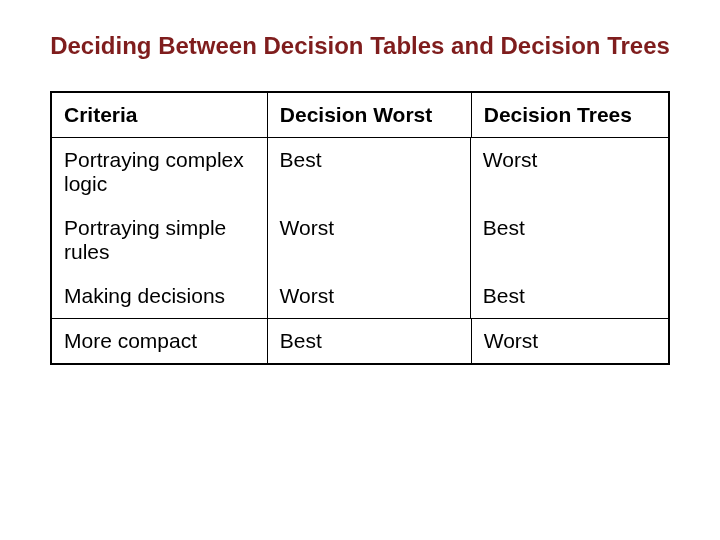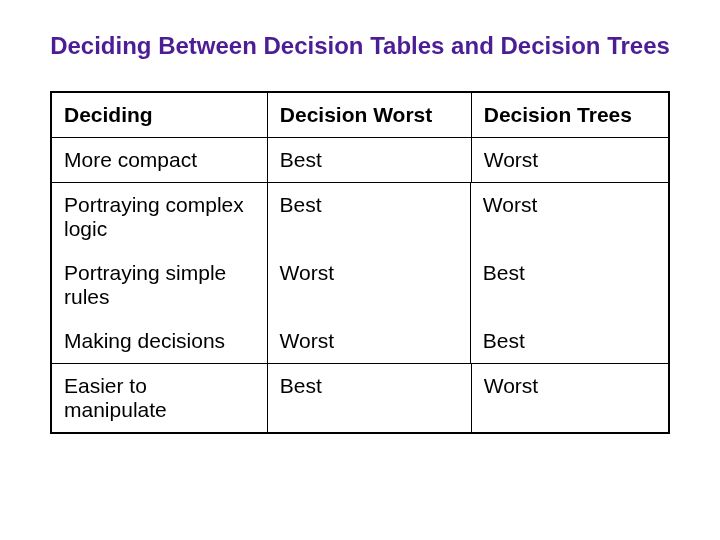--- a/index.html
+++ b/index.html
@@ -11,21 +11,21 @@
       width: 720px;
       height: 540px;
       background: #ffffff;
       font-family: Arial, Helvetica, sans-serif;
       padding: 30px 50px;
     }
     .title {
       font-size: 24px;
       font-weight: bold;
       text-align: center;
-      color: #4c1d95;
+      color: #7f1d1d;
       margin-bottom: 30px;
       line-height: 1.3;
     }
     table {
       width: 100%;
       border-collapse: collapse;
       border: 2px solid #000;
     }
     th, td {
       border: 1px solid #000;
@@ -67,28 +67,23 @@
     .c3 { width: 32%; }
   </style>
 </head>
 <body>
 
 <div class="title">Deciding Between Decision Tables and Decision Trees</div>
 
 <table>
   <tbody>
       <tr>
-    <th>Deciding</th>
+    <th>Criteria</th>
     <th>Decision Worst</th>
     <th>Decision Trees</th>
-  </tr>
-  <tr>
-    <td>More compact</td>
-    <td>Best</td>
-    <td>Worst</td>
   </tr>
   <tr>
     <td colspan="3" class="group-cell">
       <div class="inner-row">
         <div class="c1">Portraying complex logic</div>
         <div class="c2">Best</div>
         <div class="c3">Worst</div>
       </div>
       <div class="inner-row">
         <div class="c1">Portraying simple rules</div>
@@ -96,18 +91,18 @@
         <div class="c3">Best</div>
       </div>
       <div class="inner-row">
         <div class="c1">Making decisions</div>
         <div class="c2">Worst</div>
         <div class="c3">Best</div>
       </div>
     </td>
   </tr>
   <tr>
-    <td>Easier to manipulate</td>
+    <td>More compact</td>
     <td>Best</td>
     <td>Worst</td>
   </tr>
 </tbody>
   </table>
 
 </body></html>

